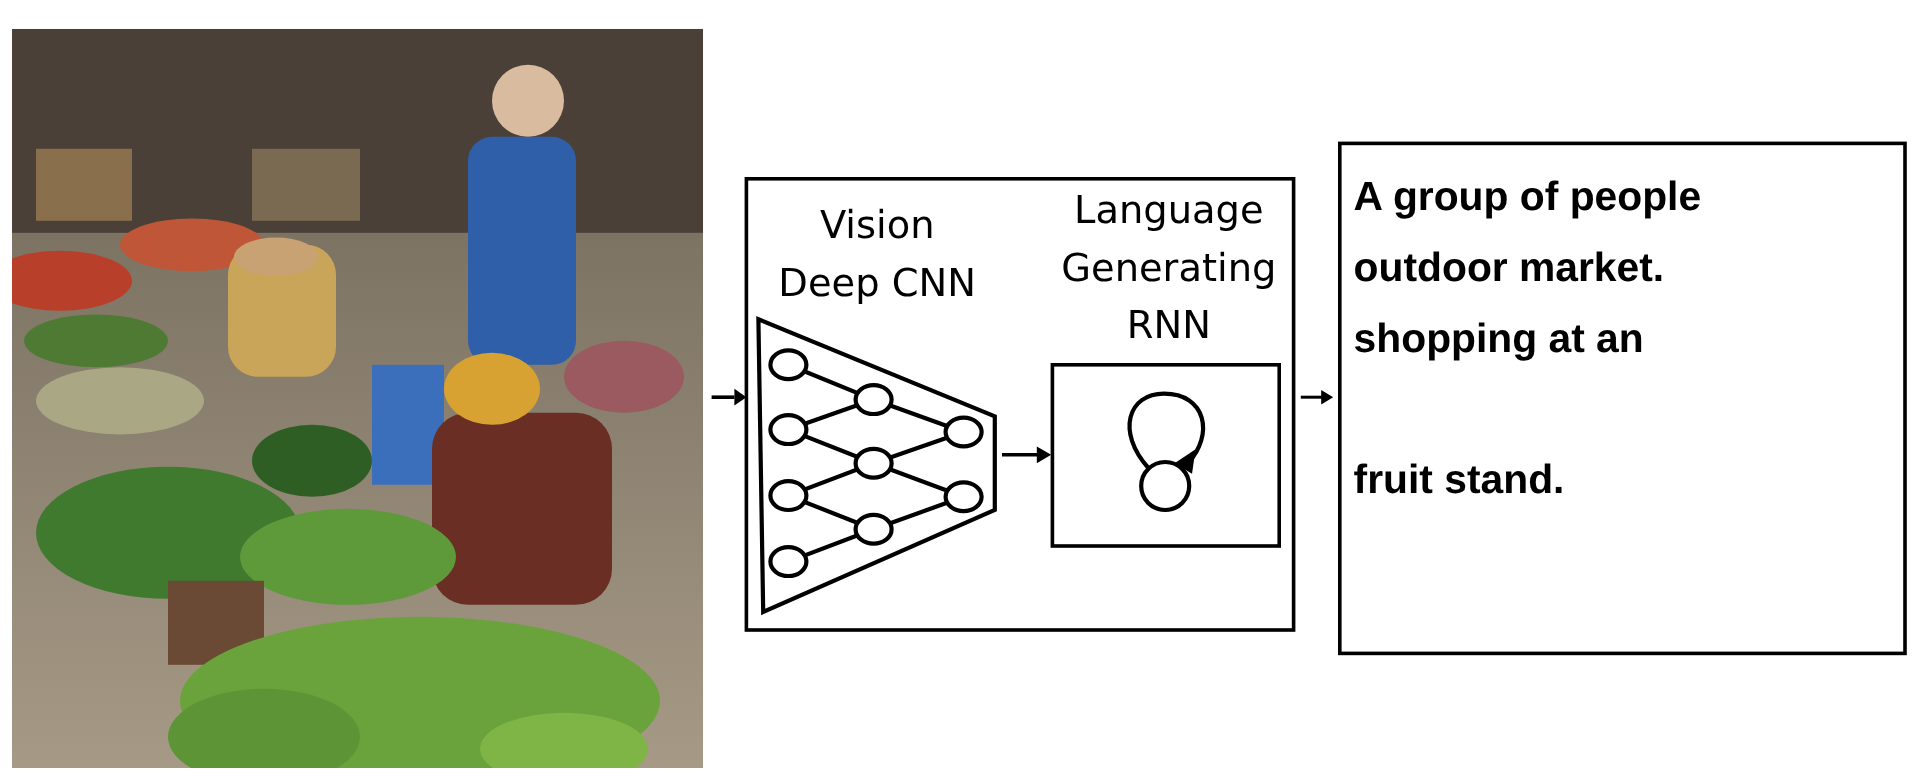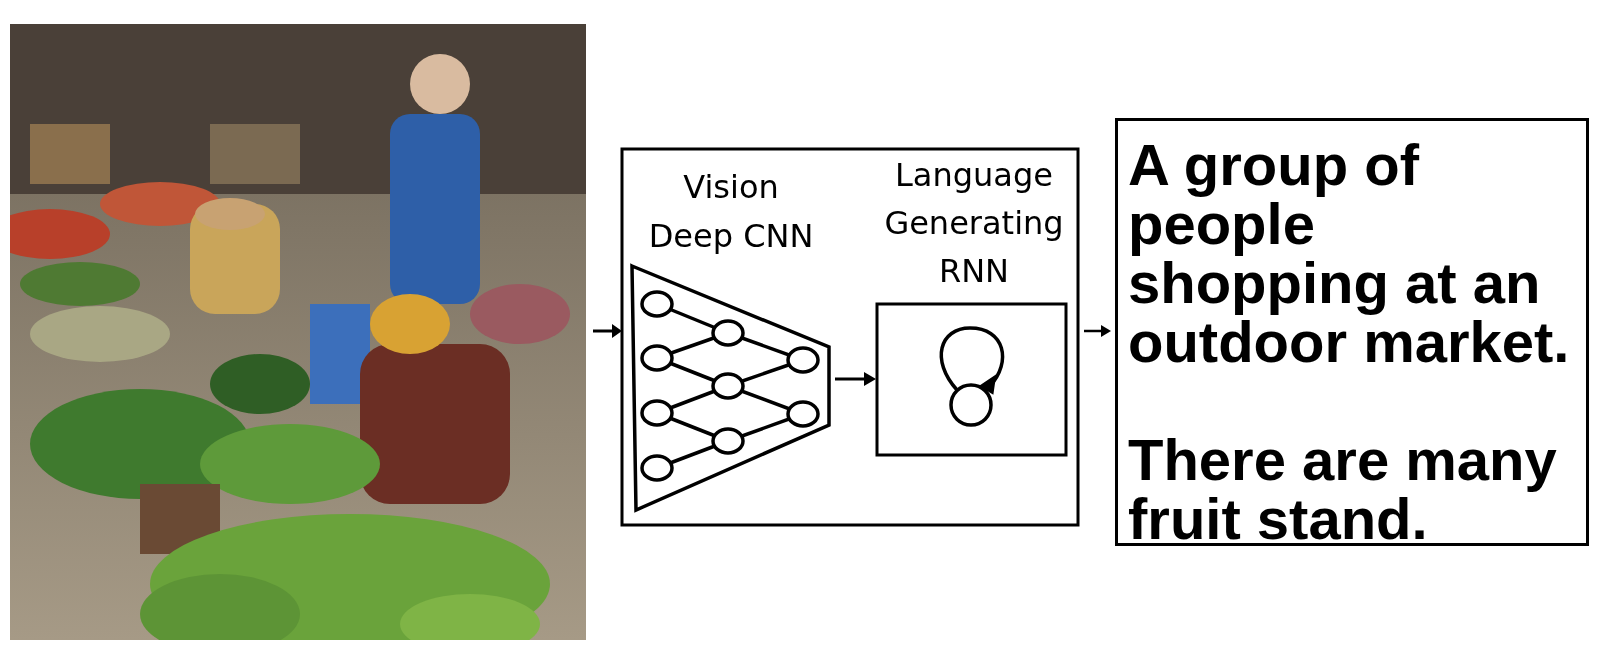--- a/index.html
+++ b/index.html
@@ -2,21 +2,21 @@
 <html><head>
 <meta charset="utf-8">
 <style>
   html, body { margin: 0; padding: 0; background: #ffffff; }
   body { width: 1600px; height: 649px; position: relative; overflow: hidden; font-family: "DejaVu Sans", sans-serif; }
   .photo { position: absolute; left: 10px; top: 24px; width: 576px; height: 616px; overflow: hidden; }
   .photo svg { display: block; }
   .diagram { position: absolute; left: 0; top: 0; }
   .label-text { font-family: "DejaVu Sans", sans-serif; font-size: 32px; fill: #000; }
   .caption-box { position: absolute; left: 1115px; top: 118px; width: 474px; height: 428px; border: 3px solid #000; box-sizing: border-box; padding: 14px 10px 0 10px; }
-  .caption-line { font-family: "Liberation Sans", sans-serif; font-weight: bold; font-size: 58px; line-height: 59px; color: #000; }
+  .caption-line { font-family: "Liberation Sans", sans-serif; font-weight: bold; font-size: 34px; line-height: 59px; color: #000; }
   .caption-gap { height: 59px; }
 </style>
 </head>
 <body>
 
 <div class="photo">
   <svg width="576" height="616" viewBox="0 0 576 616">
     <defs>
       <linearGradient id="ground" x1="0" y1="0" x2="0" y2="1">
         <stop offset="0" stop-color="#6d6456"></stop>
@@ -101,18 +101,17 @@
   </g>
 
   <g>
     <line x1="1084" y1="331" x2="1102" y2="331" stroke="#000" stroke-width="2.5"></line>
     <polygon points="1101,325 1111,331 1101,337" fill="#000"></polygon>
   </g>
 </svg>
 
 <div class="caption-box">
   <div class="caption-line">A group of people</div>
+  <div class="caption-line">outdoor market.</div>
   <div class="caption-line">shopping at an</div>
-  <div class="caption-line">outdoor market.</div>
   <div class="caption-gap"></div>
-  <div class="caption-line">There are many</div>
   <div class="caption-line">fruit stand.</div>
 </div>
 
 </body></html>

